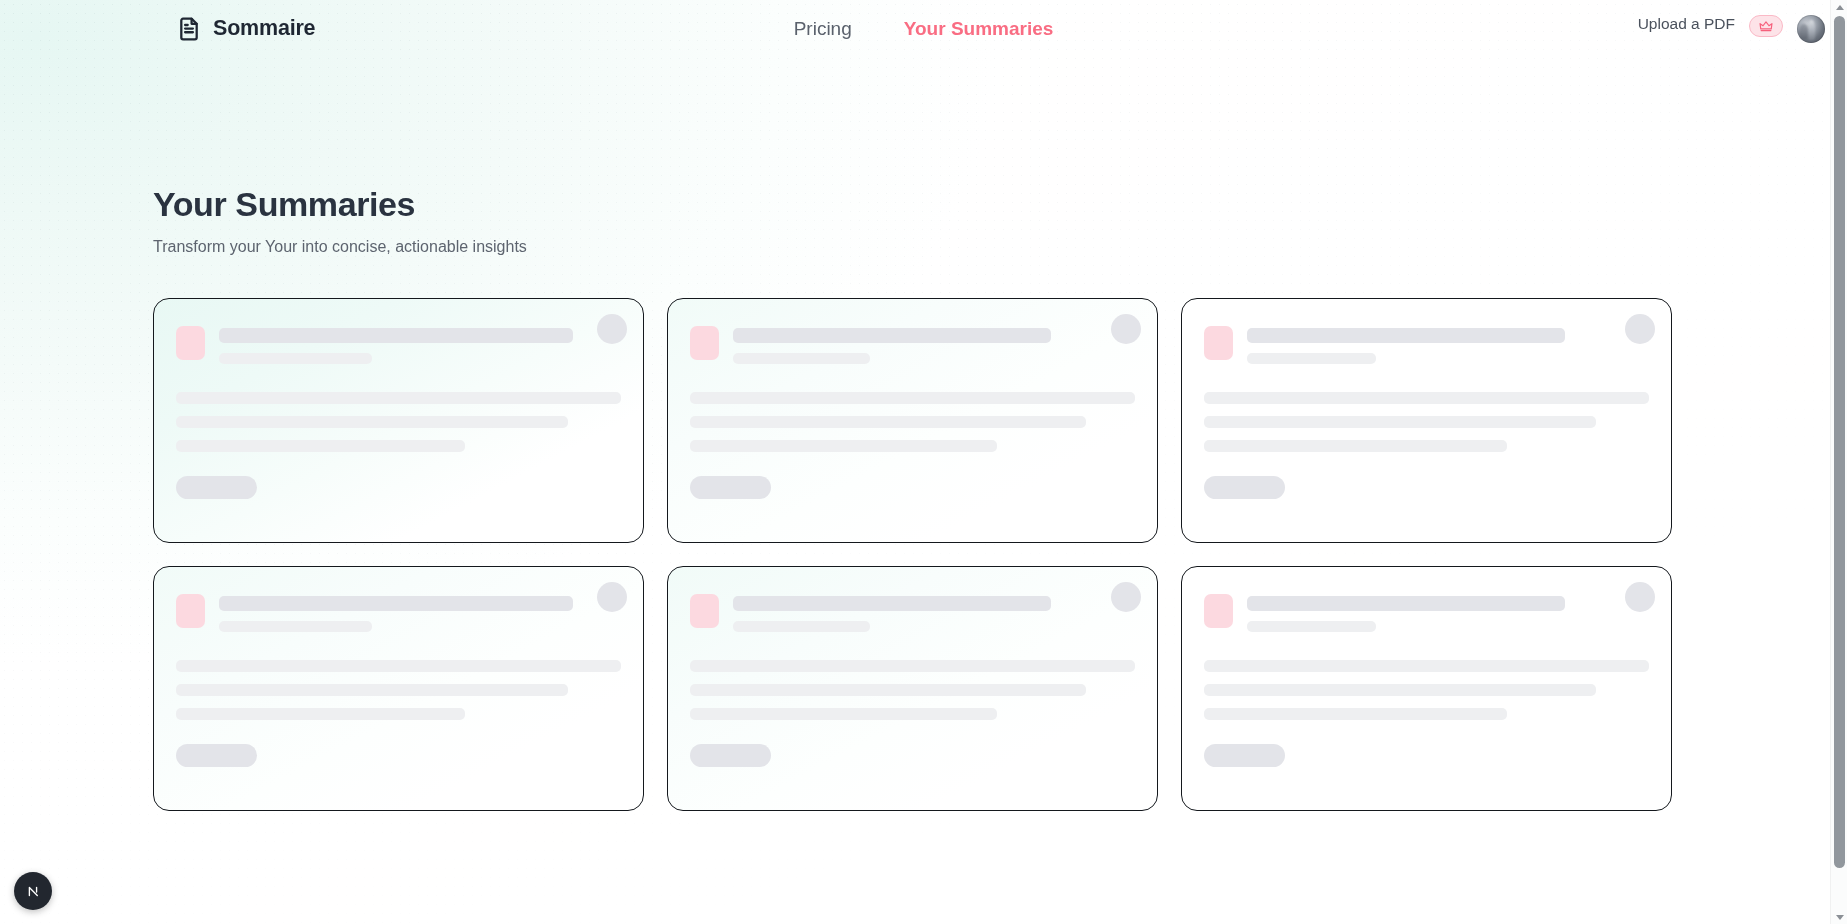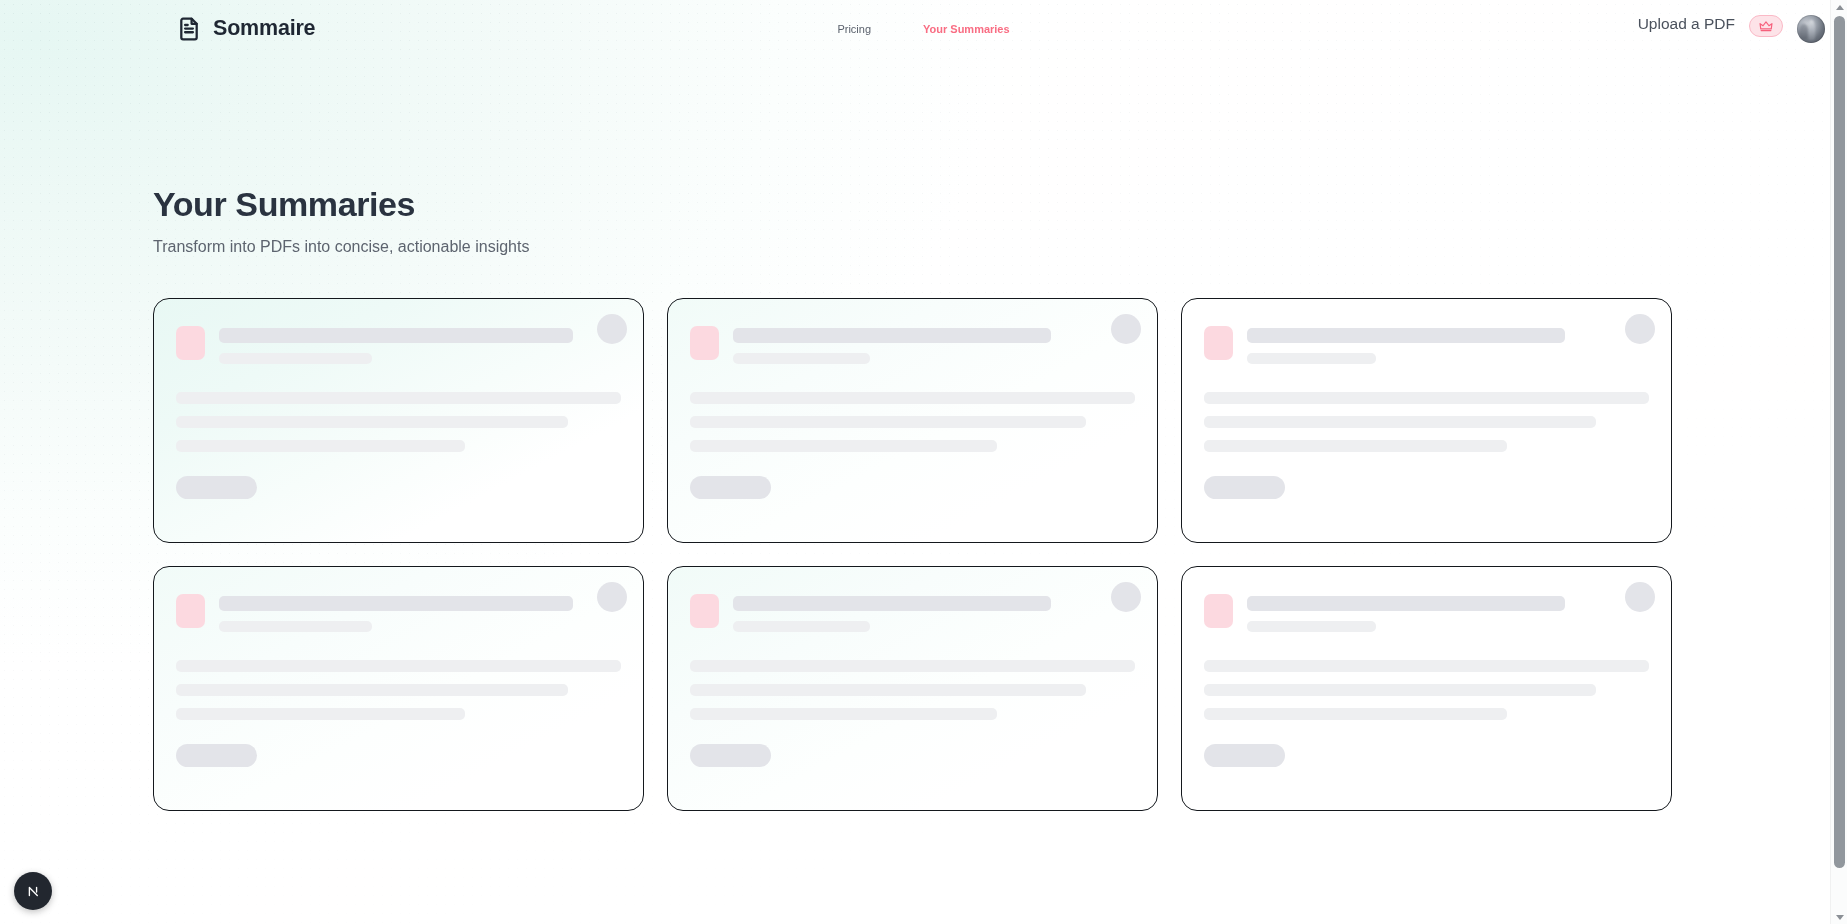--- a/index.html
+++ b/index.html
@@ -69,21 +69,21 @@
   .nav {
     position: absolute;
     left: 0; right: 0;
     display: flex;
     justify-content: center;
     align-items: center;
     gap: 52px;
     pointer-events: none;
   }
   .nav-link {
-    font-size: 11px;
+    font-size: 19px;
     color: #5a616c;
     text-decoration: none;
     white-space: nowrap;
     pointer-events: auto;
     cursor: pointer;
   }
   .nav-link.active { color: #f96d83; font-weight: 600; }
 
   .header-right {
     margin-left: auto;
@@ -312,21 +312,21 @@
             </svg>
           </span>
         </div>
 
         <div class="avatar"></div>
       </div>
     </header>
 
     <section class="hero">
       <h1 class="hero-title">Your Summaries</h1>
-      <p class="hero-sub">Transform into PDFs into concise, actionable insights</p>
+      <p class="hero-sub">Transform your Your into concise, actionable insights</p>
     </section>
 
     <section class="grid" id="grid">
         <div class="card tint-strong">
     <div class="card-avatar-skel"></div>
     <div class="card-head">
       <div class="file-chip"></div>
       <div class="head-lines">
         <div class="skel-title" style="width:88%"></div>
         <div class="skel-sub" style="width:38%"></div>

